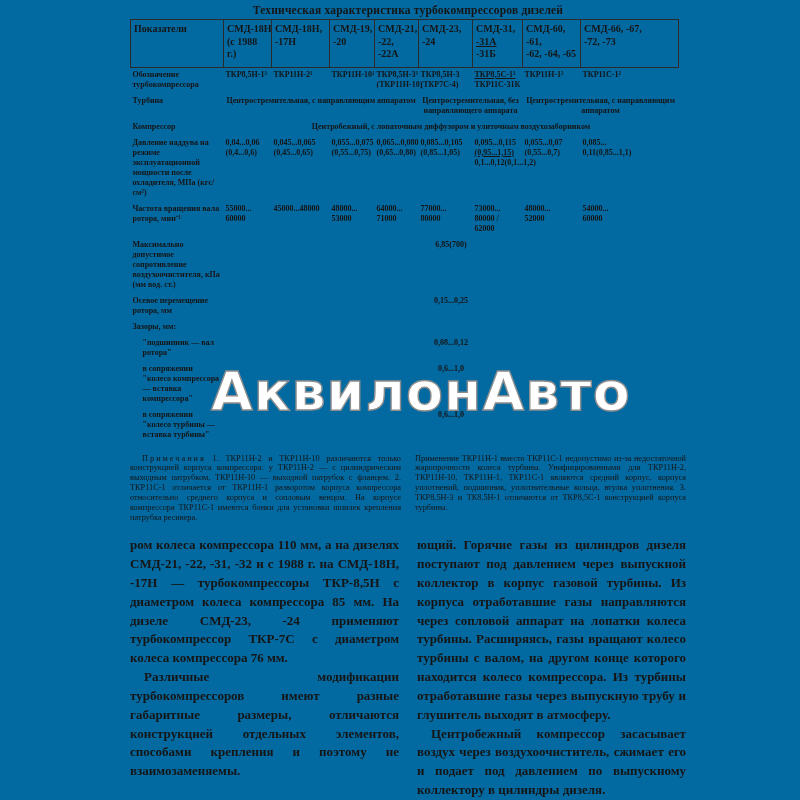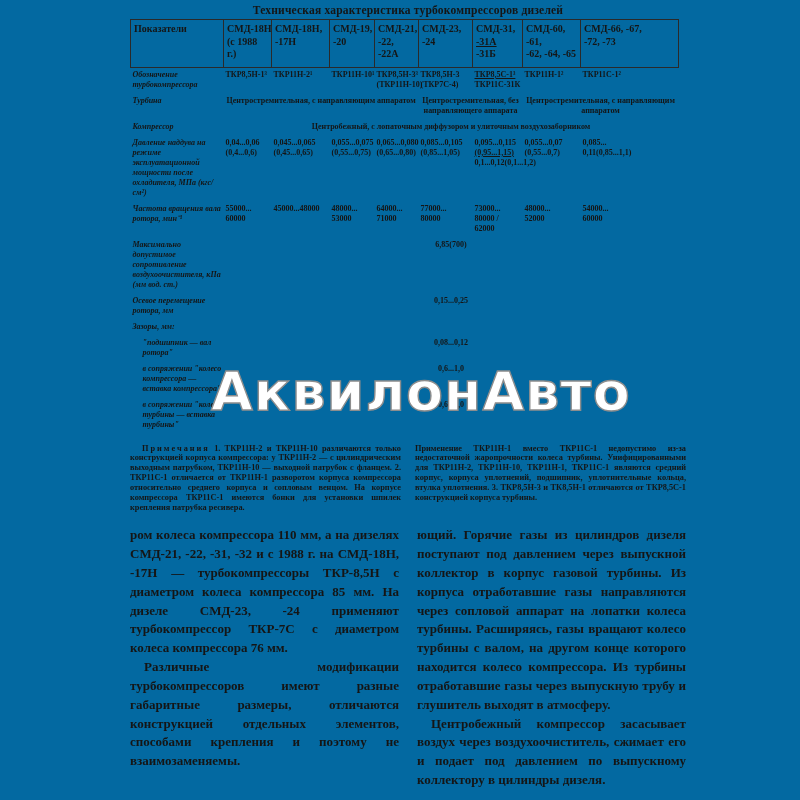--- a/index.html
+++ b/index.html
@@ -5,27 +5,27 @@
   html,body{margin:0;padding:0;background:#e9e9e9;}
   .page{position:relative;width:800px;height:800px;background:#0369a1;overflow:hidden;
         font-family:"Liberation Serif", serif;color:#151515;}
   .content{position:absolute;left:130px;top:2px;width:556px;}
 
   .doc-title{font-size:11.5px;font-weight:bold;text-align:center;margin:2px 0 3px 0;letter-spacing:.2px;}
 
   table.spec{border-collapse:collapse;table-layout:fixed;width:548px;font-size:8px;font-weight:bold;line-height:1.25;}
   table.spec th{border:1px solid #2a2a2a;vertical-align:top;text-align:left;padding:3px 3px 6px 3px;font-size:10px;}
   table.spec td{vertical-align:top;padding:2px 2px 4px 2px;border:none;}
-  td.lbl{padding-left:0;font-style:italic;}
+  td.lbl{padding-left:0;}
   td.val{}
   td.ctr{text-align:center;}
   .und{text-decoration:underline;}
   .sub{padding-left:10px;display:block;}
 
-  .notes{display:flex;gap:14px;margin-top:10px;font-size:8.3px;line-height:1.2;font-weight:bold;}
+  .notes{display:flex;gap:14px;margin-top:10px;font-size:8.3px;line-height:1.2;font-weight:normal;}
   .note-col{width:271px;text-align:justify;}
   .note-head{letter-spacing:2px;}
   .note-indent{display:inline-block;width:12px;}
 
   .body-cols{display:flex;gap:18px;margin-top:13px;font-size:13px;line-height:1.45;font-weight:bold;}
   .col{width:269px;text-align:justify;}
   .col p{margin:0;text-indent:14px;}
   .col p.noind{text-indent:0;}
 
   .watermark{position:absolute;left:211px;top:360px;font-family:"DejaVu Sans",sans-serif;

